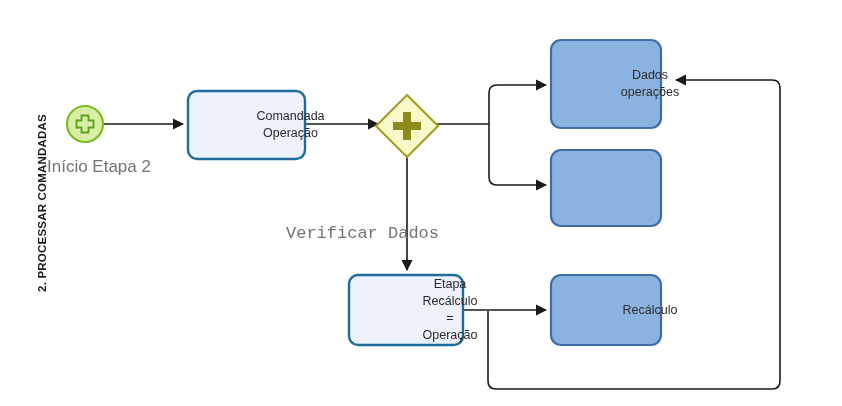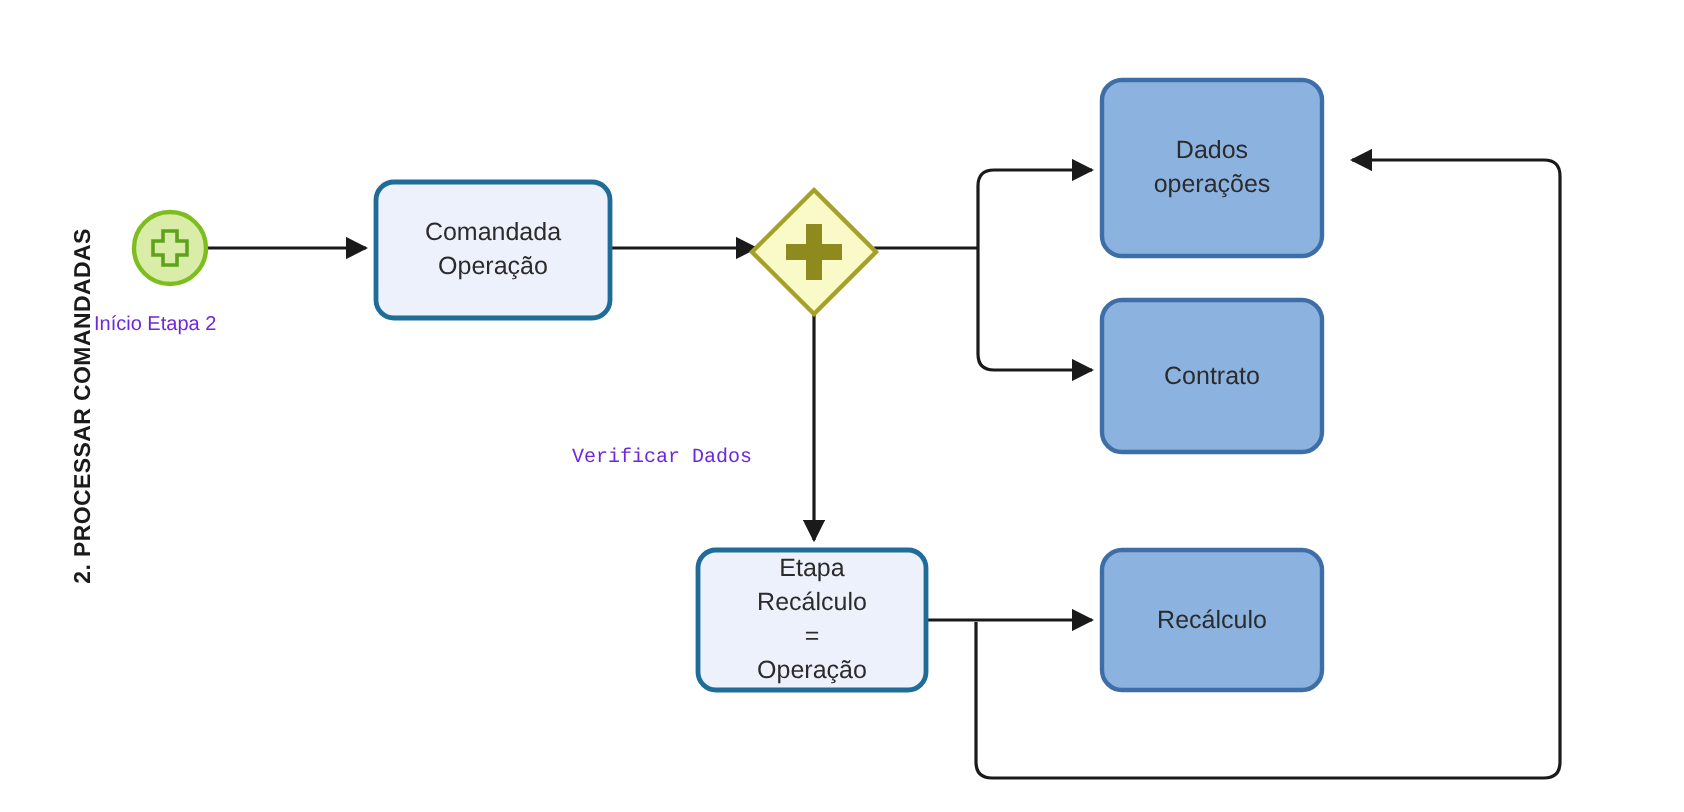--- a/index.html
+++ b/index.html
@@ -46,26 +46,27 @@
   .node-label {
     position: absolute;
     display: flex;
     align-items: center;
     justify-content: center;
     text-align: center;
     font-size: 12.5px;
     color: #2b2b2b;
     line-height: 1.35;
     pointer-events: none;
+    margin-left: 44px;
   }
   .node-label span { display: block; }
   .free-label {
     position: absolute;
-    font-size: 10px;
-    color: #6d28d9;
+    font-size: 17px;
+    color: #737373;
     white-space: nowrap;
   }
   .eq-line {
     display: flex;
     justify-content: center;
     gap: 14px;
   }
 </style>
 </head>
 <body>
@@ -139,25 +140,20 @@
     </div>
   </div>
 
   <div class="node-label" style="left:551px; top:40px; width:110px; height:88px;">
     <div>
       <span>Dados</span>
       <span>operações</span>
     </div>
   </div>
 
-  <div class="node-label" style="left:551px; top:150px; width:110px; height:76px;">
-    <div>
-      <span>Contrato</span>
-    </div>
-  </div>
 
   <div class="node-label" style="left:349px; top:275px; width:114px; height:70px;">
     <div>
       <span>Etapa</span>
       <span class="eq-line">
         <span>Recálculo</span>
         <span>=</span>
       </span>
       <span>Operação</span>
     </div>

